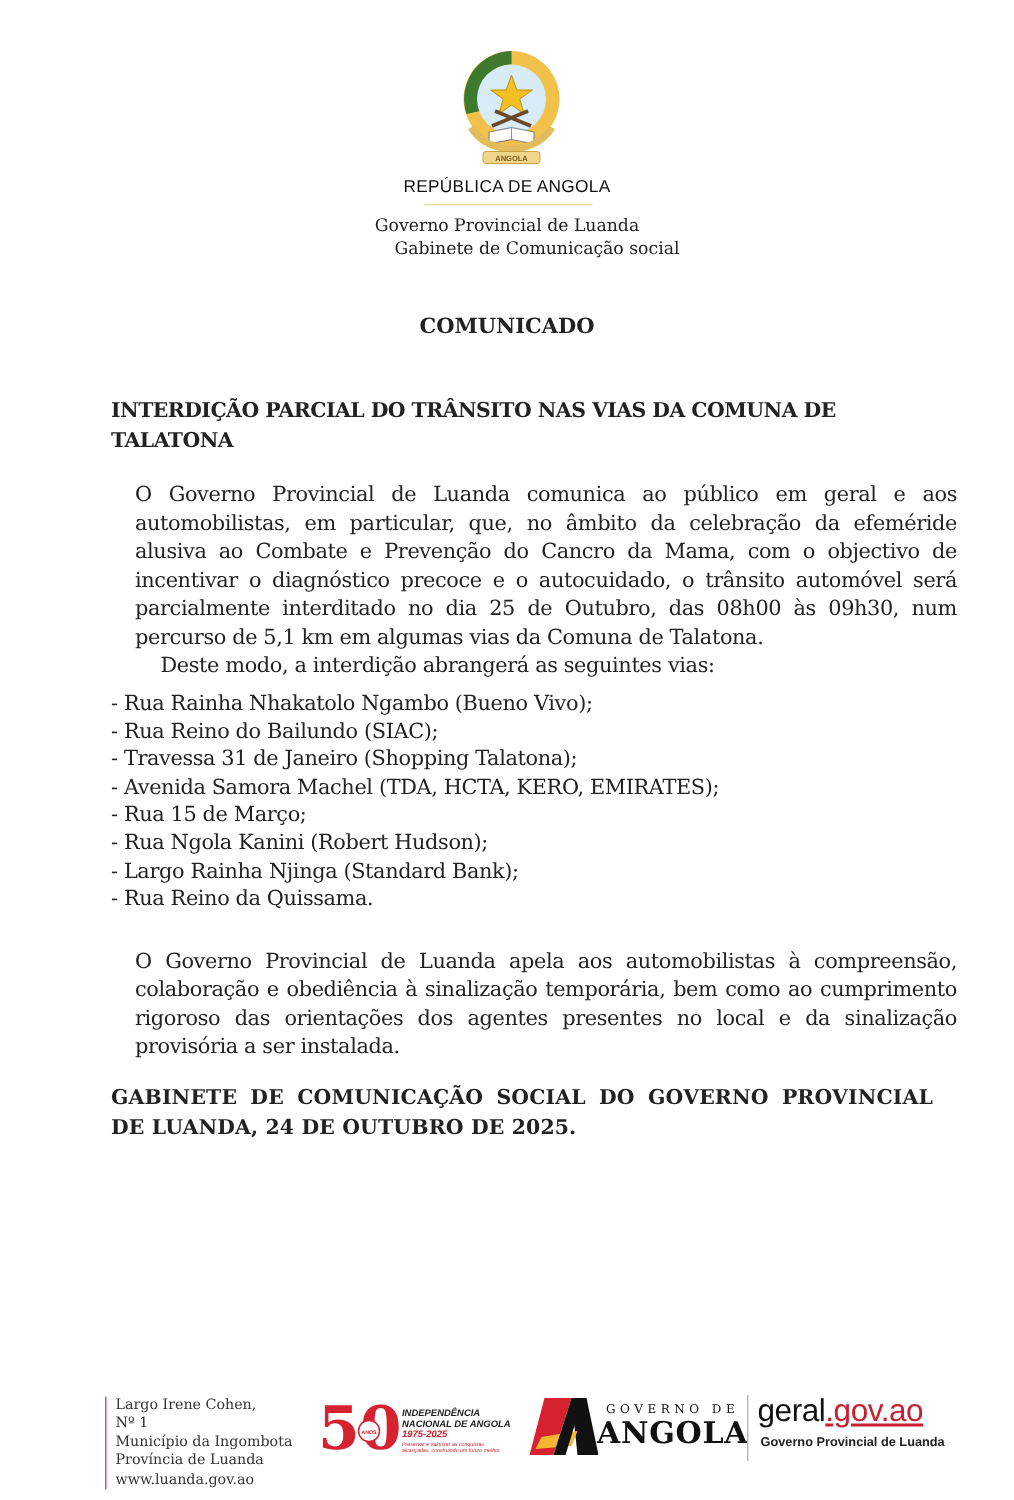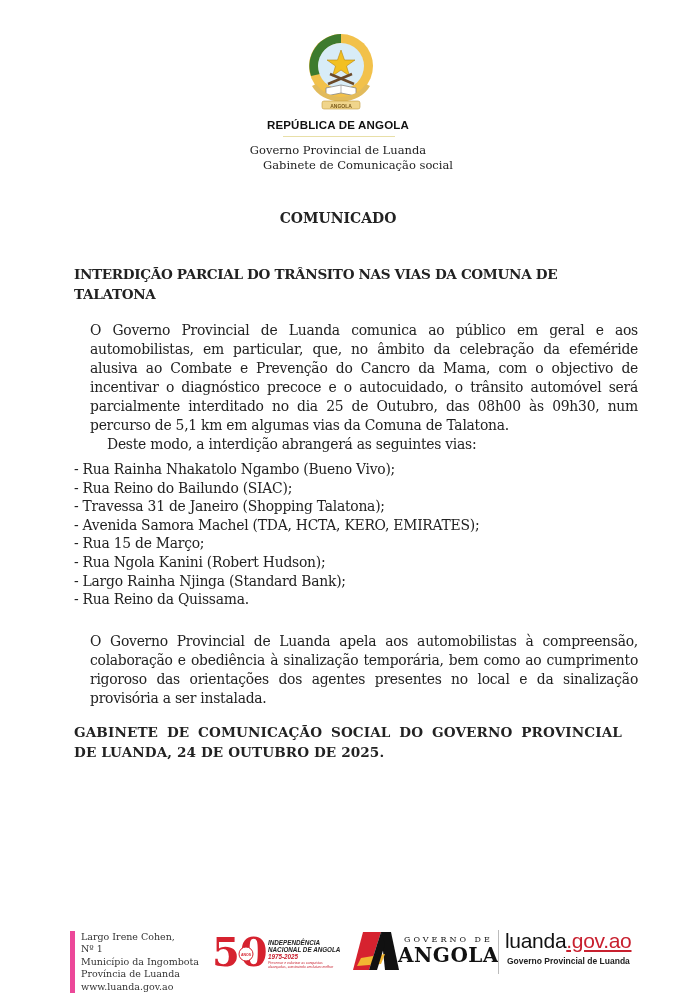--- a/index.html
+++ b/index.html
@@ -1,30 +1,30 @@
 <!DOCTYPE html>
 <html><head>
 <meta charset="utf-8">
 <style>
   html, body { margin:0; padding:0; background:#ffffff; }
   body { width:676px; height:1000px; position:relative; overflow:hidden; font-family:"DejaVu Serif", serif; color:#222; }
   .emblem { position:absolute; left:306px; top:28px; width:70px; height:88px; }
-  .republic { position:absolute; left:0; width:676px; top:119px; text-align:center; font-family:"Liberation Sans", sans-serif; font-weight:bold; font-size:11.5px; color:#111; letter-spacing:0.2px; }
+  .republic { position:absolute; left:0; width:676px; top:119px; text-align:center; font-family:"Liberation Sans", sans-serif; font-weight:normal; font-size:11.5px; color:#111; letter-spacing:0.2px; }
   .rep-line { position:absolute; left:283px; top:136px; width:112px; height:1px; background:#e8dfa8; }
   .gov-line1 { position:absolute; left:0; width:676px; top:143px; text-align:center; font-size:11.5px; color:#222; }
   .gov-line2 { position:absolute; left:0; width:676px; top:158px; text-align:center; font-size:11.5px; color:#222;margin-left:20px; }
   .comunicado { position:absolute; left:0; width:676px; top:210px; text-align:center; font-weight:bold; font-size:14px; }
   .title { position:absolute; left:74px; width:548px; top:264px; font-weight:bold; font-size:13.6px; line-height:20px; letter-spacing:-0.35px; }
   .para { position:absolute; left:90px; width:548px; font-size:13.9px; line-height:19px; text-align:justify; letter-spacing:-0.25px; }
   .p1 { top:321px; }
   .p1 .last { text-align:left;margin-left:17px; }
   .list { position:absolute; left:74px; width:548px; top:460px; font-size:13.9px; line-height:18.6px; margin:0; padding:0; list-style:none; letter-spacing:-0.25px; }
   .p2 { top:632px; }
   .sign { position:absolute; left:74px; width:548px; top:722px; font-weight:bold; font-size:13.6px; line-height:20px; text-align:justify; letter-spacing:0.1px; }
-  .footer-addr { position:absolute; left:70px; top:931px; padding-left:6px; border-left:5px solid #ec4899; font-size:9.5px; line-height:12.4px; color:#333; }
+  .footer-addr { position:absolute; left:70px; top:931px; padding-left:6px; border-left:1px solid #ec4899; font-size:9.5px; line-height:12.4px; color:#333; }
   .indep { position:absolute; left:212px; top:928px; width:130px; height:44px; }
   .indep-text { position:absolute; left:268px; top:939px; font-family:"Liberation Sans", sans-serif; font-style:italic; font-weight:bold; font-size:6.3px; line-height:7.2px; color:#222; }
   .indep-text .years { color:#c8202f; }
   .indep-text .tag { font-weight:normal; font-size:3.5px; line-height:4px; color:#c8202f; display:block; }
   .angola-logo { position:absolute; left:351px; top:930px; width:48px; height:42px; }
   .gov-de { position:absolute; left:404px; top:935px; font-family:"DejaVu Serif", serif; font-size:8px; letter-spacing:3px; color:#111; }
   .angola-word { position:absolute; left:398px; top:943px; font-family:"DejaVu Serif", serif; font-weight:bold; font-size:20px; letter-spacing:0.5px; color:#111; }
   .vsep { position:absolute; left:498px; top:930px; width:1px; height:44px; background:#bbb; }
   .site { position:absolute; left:505px; top:929px; font-family:"Liberation Sans", sans-serif; font-size:21px; color:#111; letter-spacing:-0.3px; }
   .site .dom { color:#c8202f;text-decoration:underline; }
@@ -99,15 +99,15 @@
 <svg class="angola-logo" viewBox="0 0 48 42">
   <polygon points="12,2 30,2 18,40 2,40" fill="#d6222f"></polygon>
   <polygon points="30,2 40,2 48,40 34,40" fill="#111"></polygon>
   <polygon points="10,28 34,24 30,34 6,36" fill="#f2b632"></polygon>
   <polygon points="18,40 30,2 34,14 26,40" fill="#111"></polygon>
 </svg>
 <div class="gov-de">GOVERNO DE</div>
 <div class="angola-word">ANGOLA</div>
 <div class="vsep"></div>
 <div class="site">
-  <span>luanda</span><span class="dom">.gov.ao</span>
+  <span>geral</span><span class="dom">.gov.ao</span>
 </div>
 <div class="site-sub">Governo Provincial de Luanda</div>
 
 </body></html>

